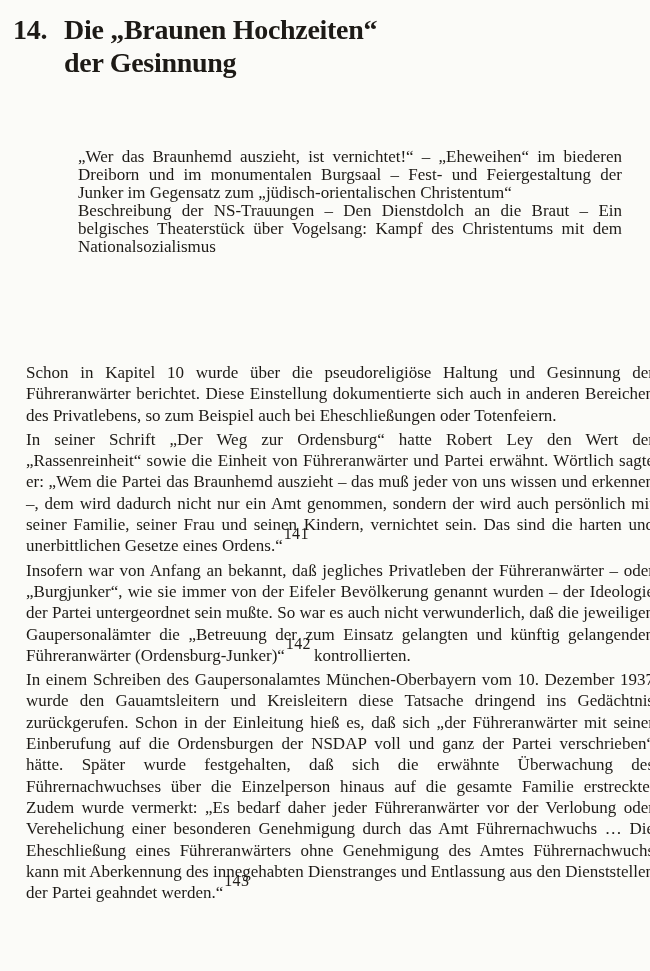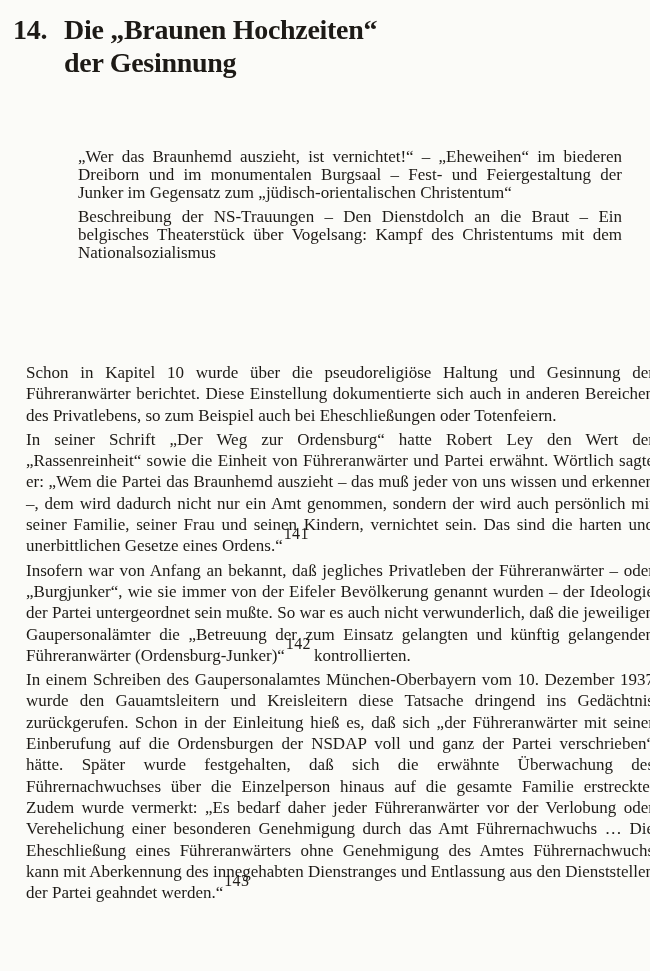--- a/index.html
+++ b/index.html
@@ -47,21 +47,21 @@
     left: 78px;
     top: 148px;
     width: 544px;
     font-size: 17px;
     line-height: 18px;
     text-align: justify;
     hyphens: auto;
     -webkit-hyphens: auto;
   }
   .summary p { margin: 0; }
-  .summary p + p { margin-top: 6px; }
+  .summary p + p { }
   
   .bodytext {
     position: absolute;
     left: 26px;
     top: 362px;
     width: 628px;
     font-size: 17px;
     line-height: 21.3px;
     text-align: justify;
     hyphens: auto;

